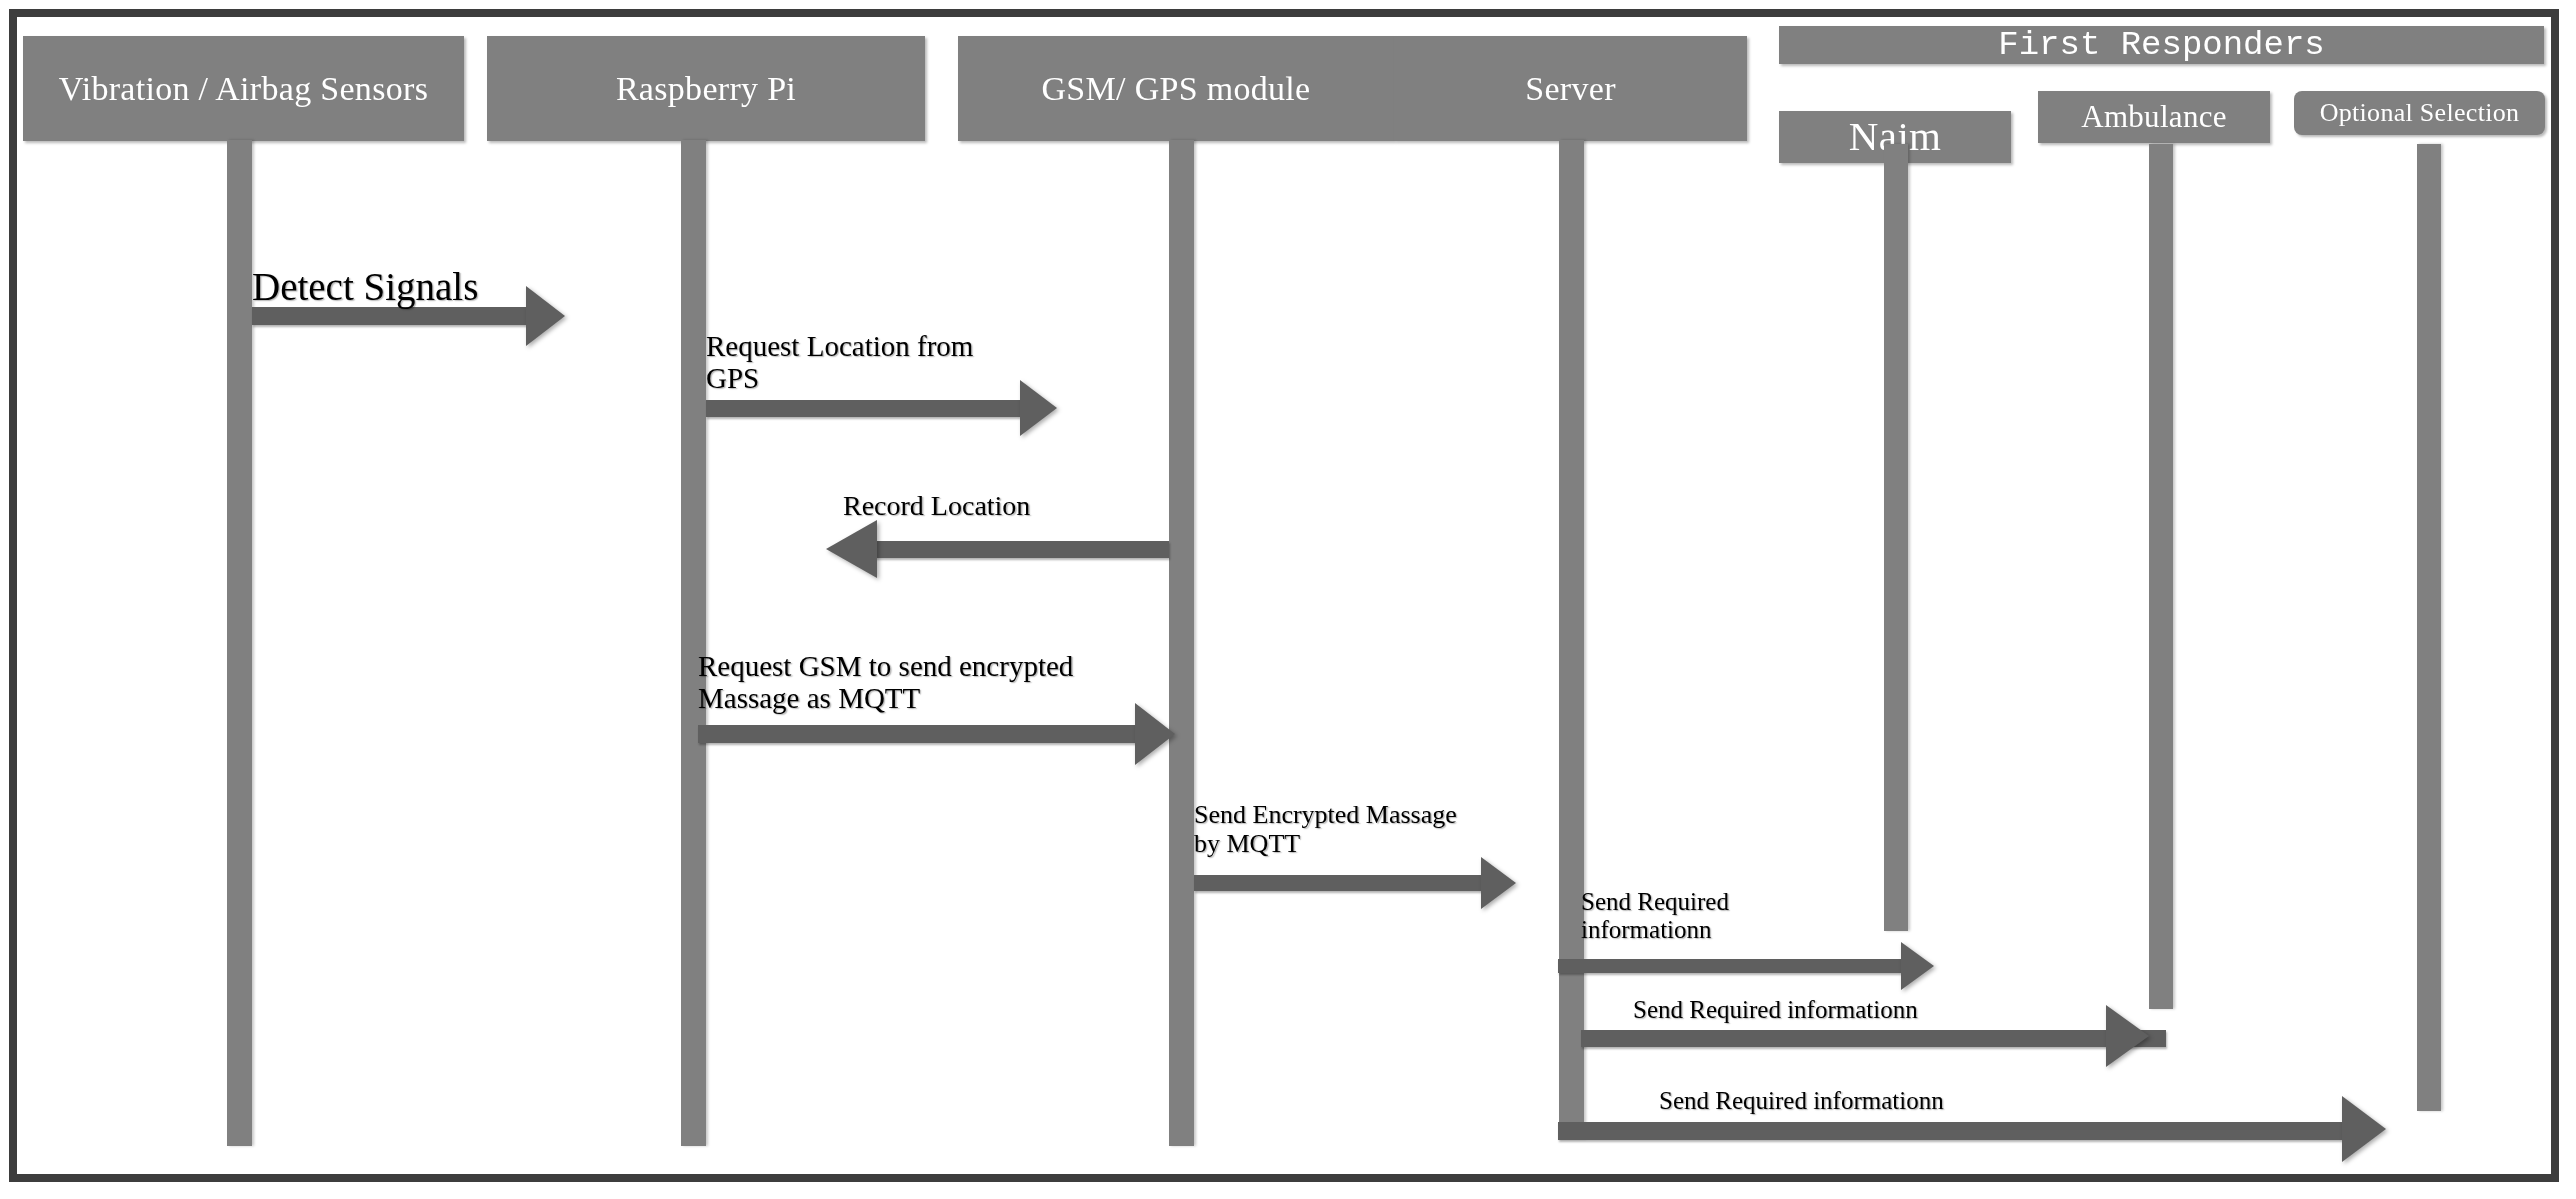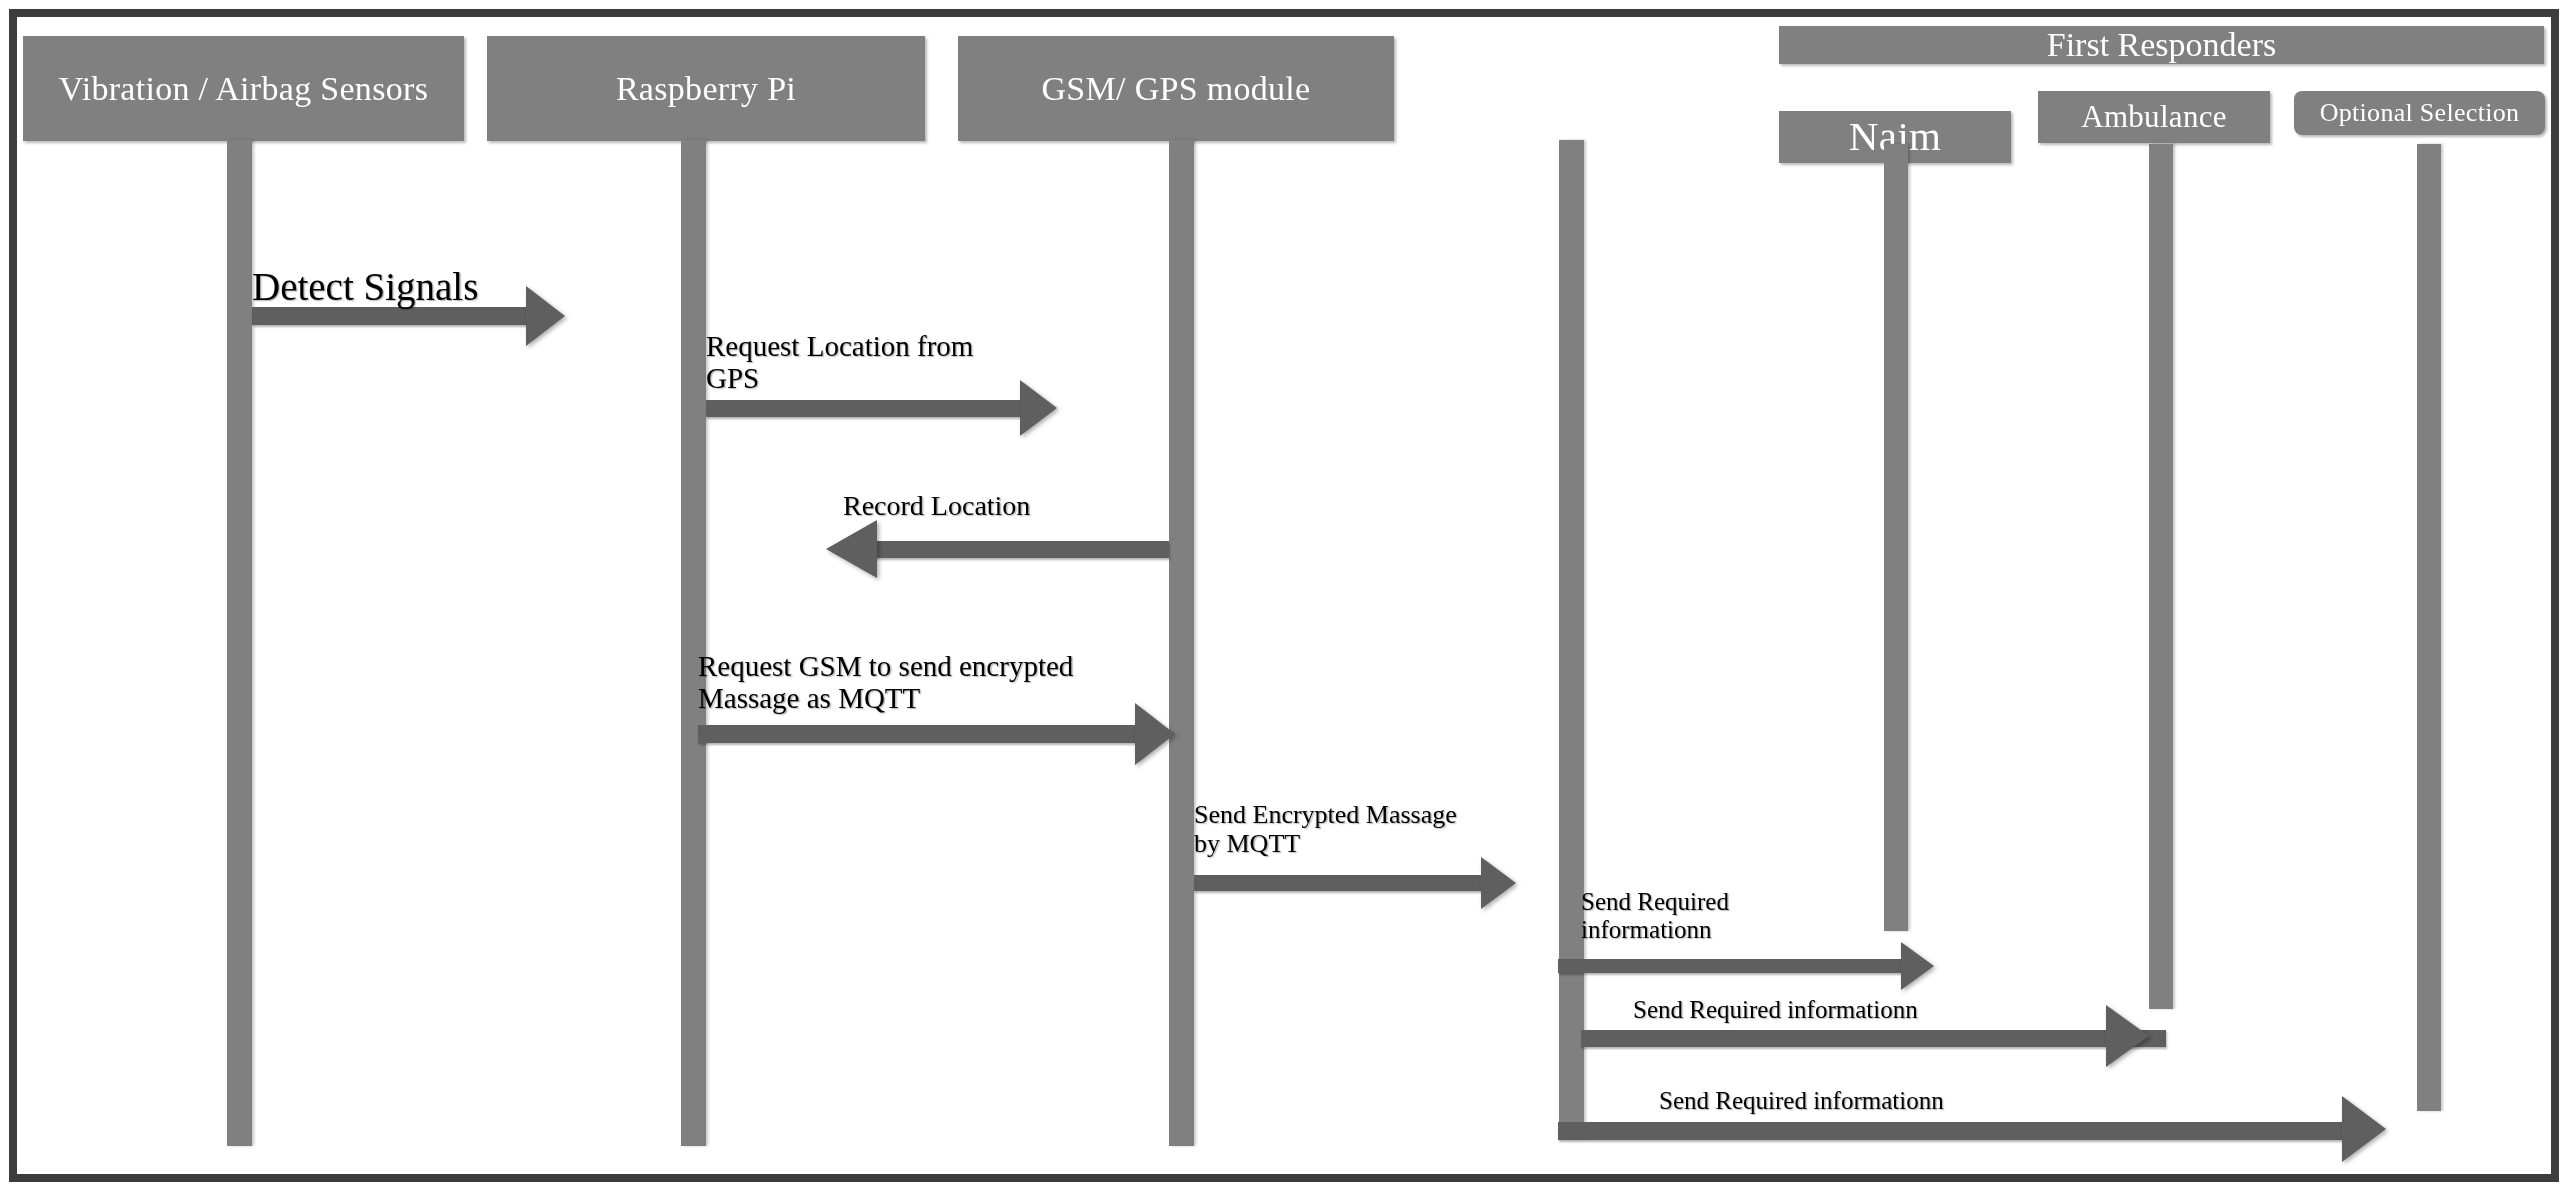--- a/index.html
+++ b/index.html
@@ -53,20 +53,21 @@
   .group-box {
     position: absolute;
     background: #808080;
     color: #ffffff;
     display: flex;
     align-items: center;
     justify-content: center;
     text-align: center;
     box-shadow: 2px 2px 2.6px rgba(0,0,0,0.28);
     white-space: nowrap;
+    font-family: Liberation Mono, monospace;
   }
 
   
   .lifeline {
     position: absolute;
     background: #808080;
     box-shadow: 2px 0 2.6px rgba(0,0,0,0.22);
   }
 
   
@@ -120,20 +121,23 @@
     </div>
 
     <div class="part-box" style="left:487px; top:36px; width:438px; height:105px; font-size:34px;">
       <span>Raspberry Pi</span>
     </div>
 
     <div class="part-box" style="left:958px; top:36px; width:436px; height:105px; font-size:34px;">
       <span>GSM/ GPS module</span>
     </div>
 
+    <div class="part-box" style="left:1394px; top:36px; width:353px; height:105px; font-size:34px;">
+      <span>Server</span>
+    </div>
 
     <div class="part-box" style="left:1779px; top:91px; width:232px; height:52px; font-size:41px;margin-top:20px;">
       <span>Najm</span>
     </div>
 
     <div class="part-box" style="left:2038px; top:91px; width:232px; height:52px; font-size:31px;">
       <span>Ambulance</span>
     </div>
 
     <div class="part-box" style="left:2294px; top:91px; width:251px; height:44px; font-size:26px;border-radius:8px;">

